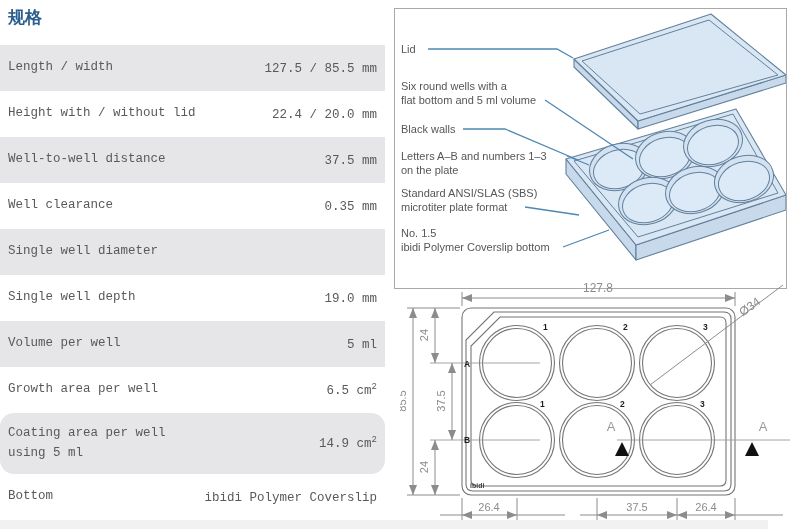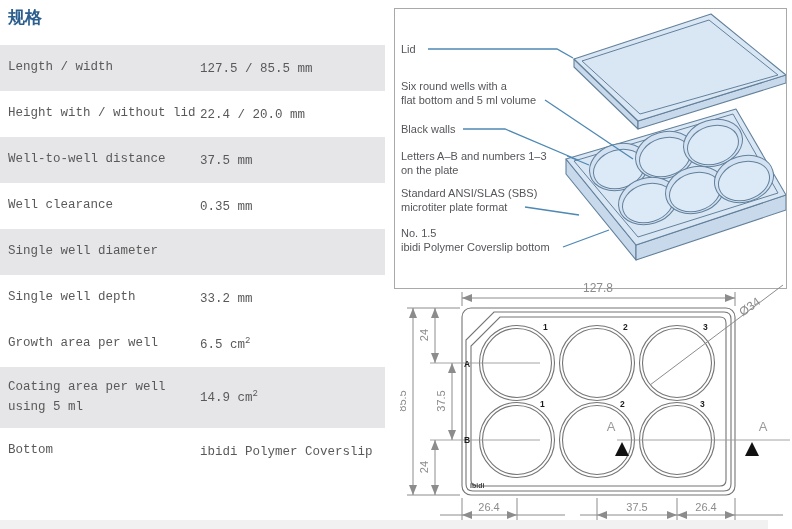--- a/index.html
+++ b/index.html
@@ -4,24 +4,24 @@
 <style>
   html,body{margin:0;padding:0;}
   body{width:792px;height:529px;position:relative;background:#fff;overflow:hidden;
        font-family:"Liberation Sans",sans-serif;}
   .title{position:absolute;left:8px;top:6px;font-size:17px;font-weight:bold;color:#2b5e8e;
          font-family:Liberation Mono, monospace;}
   .spec-table{position:absolute;left:0;top:45px;width:385px;
               font-family:"Liberation Mono",monospace;font-size:12.5px;color:#595959;}
   .row{display:flex;align-items:center;padding:0 8px;box-sizing:border-box;}
   .row .lbl{width:192px;line-height:1.55;}
-  .row .val{flex:1;}
+  .row .val{flex:1;text-align:right;}
   .gray{background:#e6e6e8;}
   .h46{height:46px;}
-  .h61{height:61px;}
+  .h61{height:61px;border-radius:14px;}
   sup{font-size:9px;}
   .bottom-strip{position:absolute;left:0;top:520px;width:768px;height:9px;background:#f1f1f2;}
   .diagram-box{position:absolute;left:394px;top:8px;width:393px;height:281px;
                border:1px solid #a9a9a9;box-sizing:border-box;background:#fff;}
   .drawing{position:absolute;left:400px;top:270px;}
   svg text{font-family:"Liberation Sans",sans-serif;}
   .ann-label{font-size:11px;fill:#55565a;}
   .leader{stroke:#4e88b4;stroke-width:1.3;fill:none;}
   .lidface{fill:#d9e7f5;stroke:#63809b;stroke-width:1.1;stroke-linejoin:round;}
   .lidwall{fill:#c7d9ea;stroke:#63809b;stroke-width:1.1;stroke-linejoin:round;}
@@ -59,21 +59,25 @@
   </div>
   <div class="row h46">
     <div class="lbl">Well clearance</div>
     <div class="val"><span>0.35 mm</span><sup></sup></div>
   </div>
   <div class="row gray h46">
     <div class="lbl">Single well diameter</div>
   </div>
   <div class="row h46">
     <div class="lbl">Single well depth</div>
-    <div class="val"><span>33.2 mm</span><sup></sup></div>
+    <div class="val"><span>19.0 mm</span><sup></sup></div>
+  </div>
+  <div class="row gray h46">
+    <div class="lbl">Volume per well</div>
+    <div class="val"><span>5 ml</span><sup></sup></div>
   </div>
   <div class="row h46">
     <div class="lbl">Growth area per well</div>
     <div class="val"><span>6.5 cm</span><sup>2</sup></div>
   </div>
   <div class="row gray h61">
     <div class="lbl">Coating area per well using 5 ml</div>
     <div class="val"><span>14.9 cm</span><sup>2</sup></div>
   </div>
   <div class="row h46">

